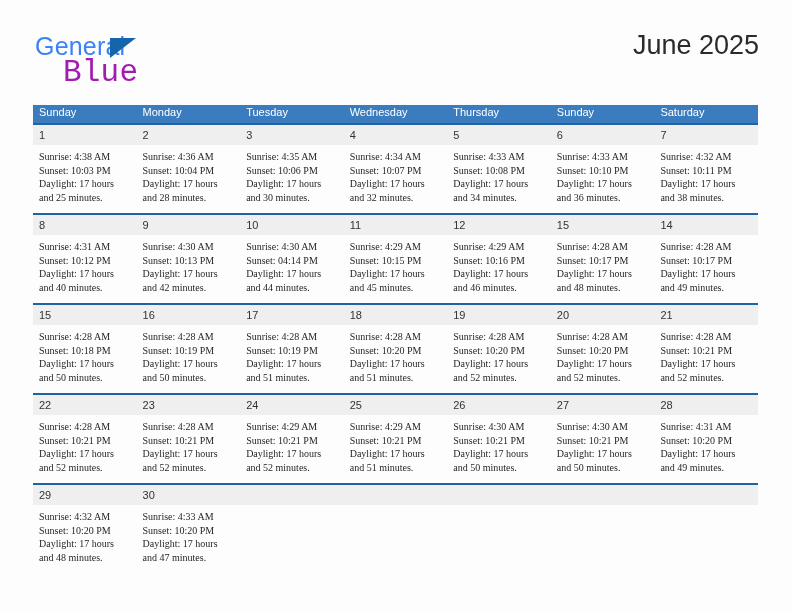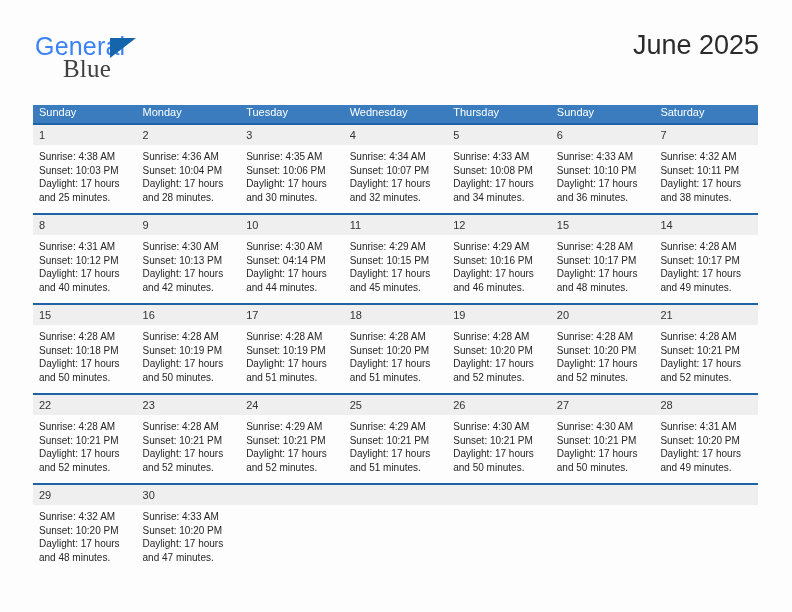--- a/index.html
+++ b/index.html
@@ -38,24 +38,24 @@
   .logo-triangle {
     position: absolute;
     left: 77px; top: 6px;
     width: 0; height: 0;
     border-left: 26px solid #1565ac;
     border-bottom: 20px solid transparent;
   }
   .logo-blue {
     position: absolute;
     left: 30px; top: 23px;
-    font-size: 25px;
+    font-size: 31px;
     letter-spacing: 0.2px;
-    color: #404040;
-    font-family: Liberation Serif, serif;
+    color: #a21caf;
+    font-family: Liberation Mono, monospace;
   }
   .title-block {
     position: absolute;
     right: 0; top: 0;
     text-align: right;
     margin-left: 17px;
   }
   .cal-title {
     font-size: 27px;
     color: #2b2b2b;
@@ -108,21 +108,21 @@
     padding: 3px 0 3px 6px;
     height: 20px;
   }
   .daynum.empty { color: transparent; }
   .info {
     display: block;
     padding: 5px 6px 0 6px;
     font-size: 10px;
     line-height: 13.6px;
     color: #262626;
-    font-family: Liberation Sans, sans-serif;
+    font-family: Liberation Serif, serif;
   }
   .info span { display: block; white-space: nowrap; }
 </style>
 </head>
 <body>
 
 <div class="page">
 
   <div class="header">
 

